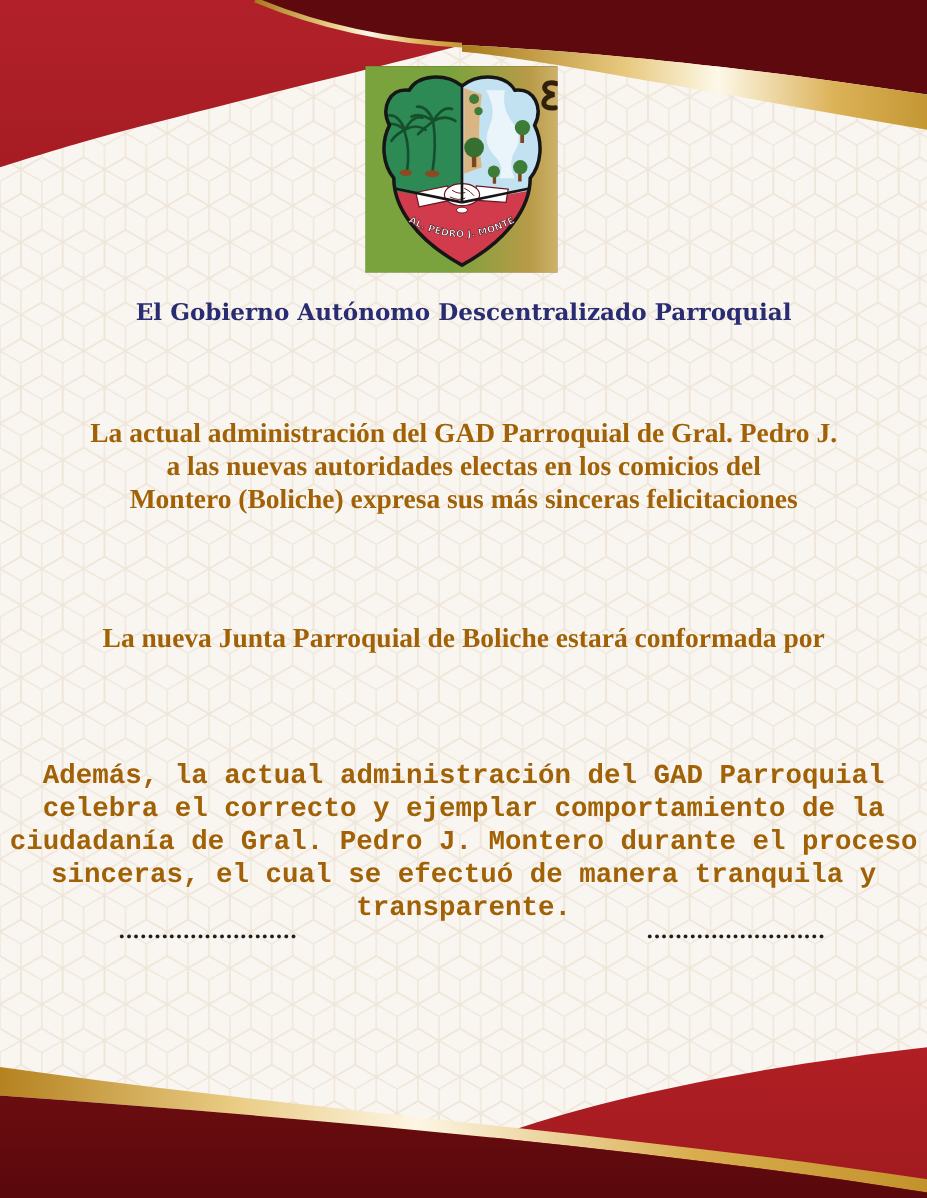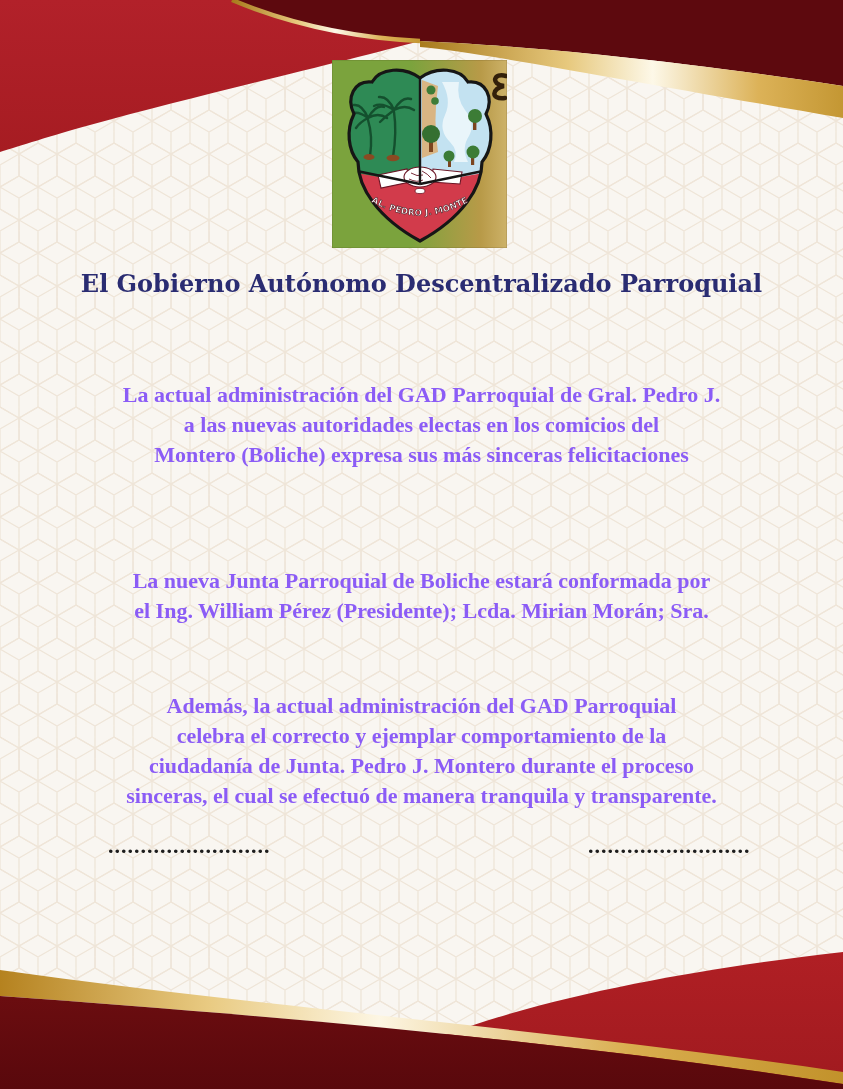--- a/index.html
+++ b/index.html
@@ -11,32 +11,32 @@
   }
   .bg-pattern{position:absolute;left:0;top:0;}
   .top-decor{position:absolute;left:0;top:0;display:block;}
   .bottom-decor{position:absolute;left:0;bottom:0;display:block;}
   .logo{position:absolute;left:332px;top:60px;width:175px;height:188px;}
   .logo svg{display:block;}
   .title{
     position:absolute;left:0;right:0;top:267px;margin:0;padding:0 6px;
     text-align:center;color:#2a2c72;
     font-family:"DejaVu Serif",serif;font-weight:700;
-    font-size:24px;line-height:34px;letter-spacing:0px;
+    font-size:21px;line-height:34px;letter-spacing:0px;
   }
   .title span{display:block;}
   .para{
     position:absolute;left:0;right:0;margin:0;padding:0 6px;
-    text-align:center;color:#8b5cf6;
+    text-align:center;color:#a16207;
     font-family:"Liberation Serif",serif;font-weight:700;
-    font-size:22px;line-height:30px;
+    font-size:25px;line-height:30px;
   }
   .p1{top:380px;}
   .p2{top:566px;}
-  .p3{top:691px;}
+  .p3{top:691px;font-family:Liberation Mono, monospace;}
   .signatures{position:absolute;left:0;right:0;top:833px;height:32px;}
   .dots{
     position:absolute;top:0;
     font-family:"Liberation Serif",serif;font-weight:700;
     font-size:22px;line-height:26px;color:#1d1d1d;letter-spacing:1px;
   }
   .dots-left{left:108px;}
   .dots-right{left:588px;}
 </style>
 </head>
@@ -156,27 +156,26 @@
   </h1>
 
   <div class="para p1">
     <div>La actual administración del GAD Parroquial de Gral. Pedro J.</div>
     <div>a las nuevas autoridades electas en los comicios del</div>
     <div>Montero (Boliche) expresa sus más sinceras felicitaciones</div>
   </div>
 
   <div class="para p2">
     <div>La nueva Junta Parroquial de Boliche estará conformada por</div>
-    <div>el Ing. William Pérez (Presidente); Lcda. Mirian Morán; Sra.</div>
   </div>
 
   <div class="para p3">
     <div>Además, la actual administración del GAD Parroquial</div>
     <div>celebra el correcto y ejemplar comportamiento de la</div>
-    <div>ciudadanía de Junta. Pedro J. Montero durante el proceso</div>
+    <div>ciudadanía de Gral. Pedro J. Montero durante el proceso</div>
     <div>sinceras, el cual se efectuó de manera tranquila y transparente.</div>
   </div>
 
   <div class="signatures">
     <span class="dots dots-left">.........................</span>
     <span class="dots dots-right">.........................</span>
   </div>
 
   <svg class="bottom-decor" width="843" height="175" viewBox="0 0 843 175" aria-hidden="true">
     <defs>

